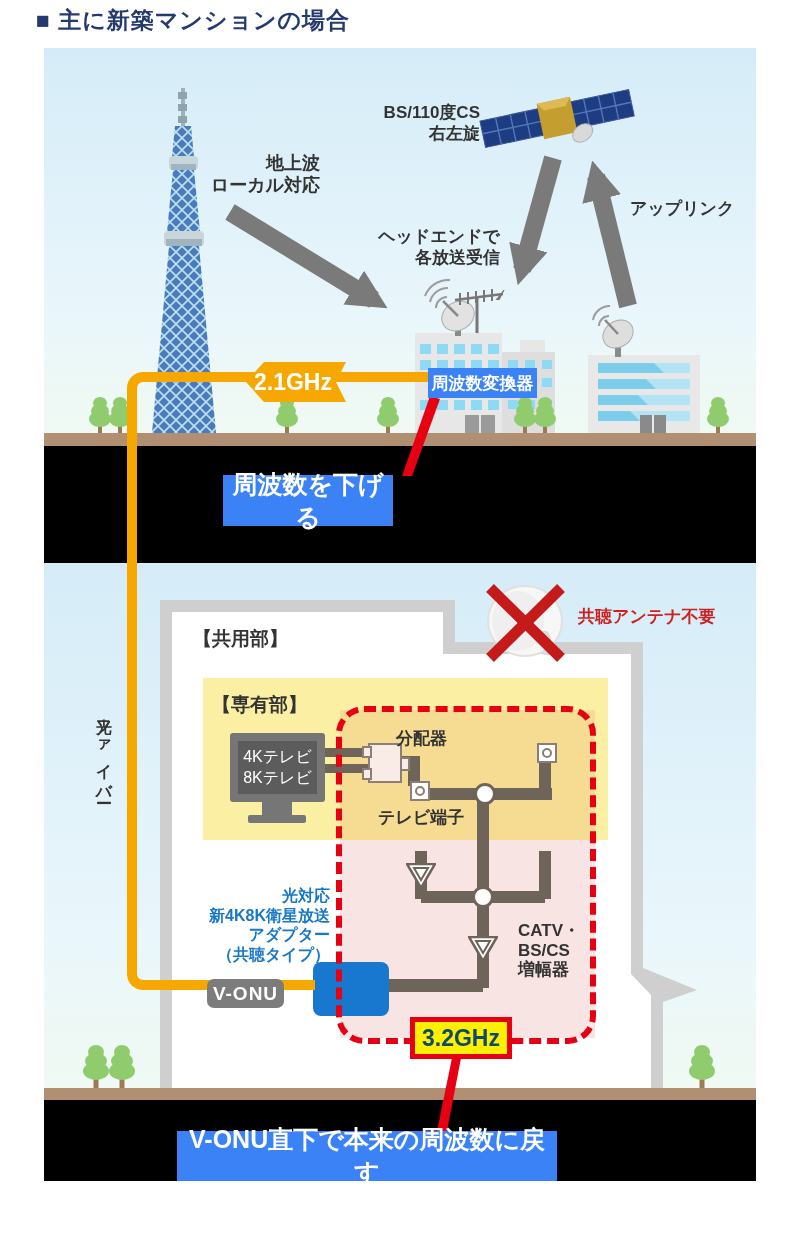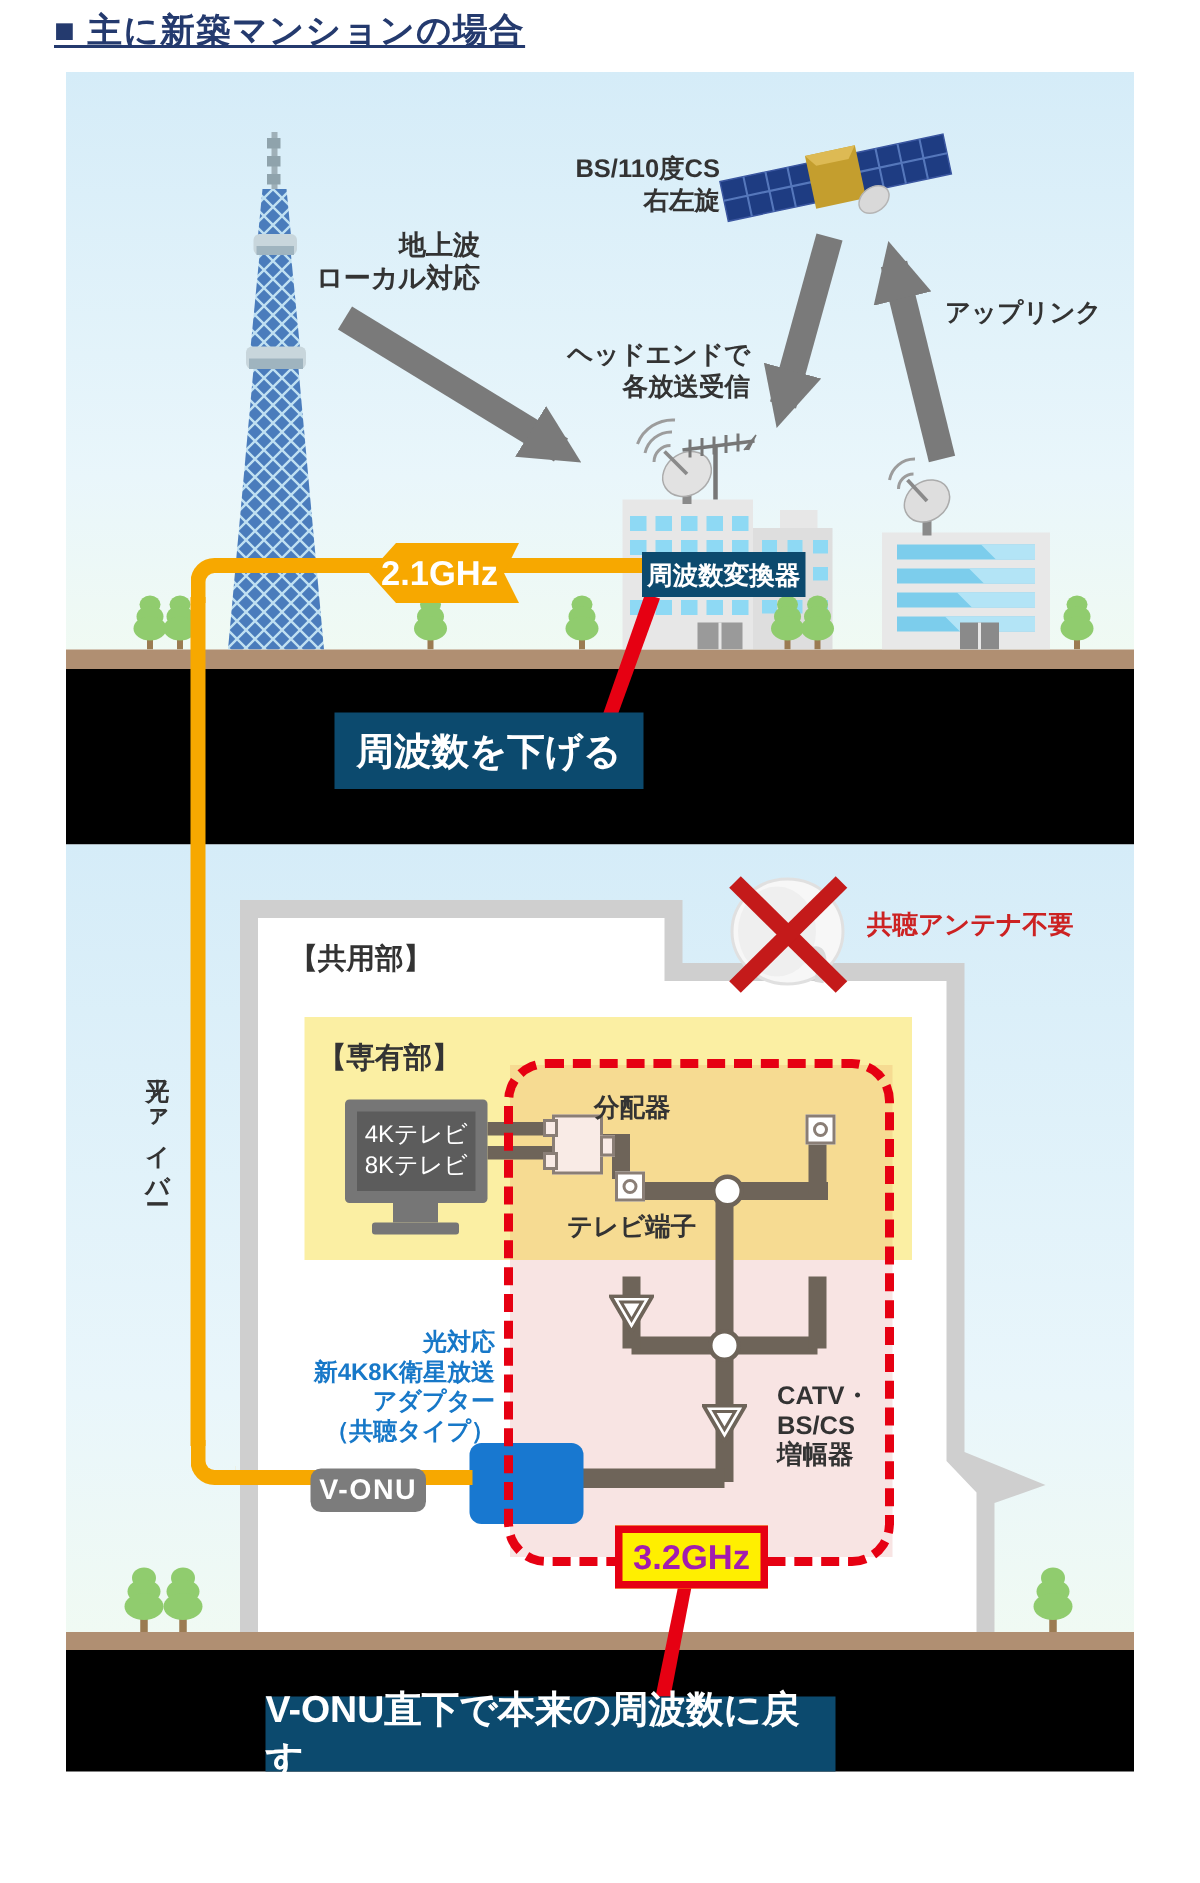--- a/index.html
+++ b/index.html
@@ -1,36 +1,36 @@
 <!DOCTYPE html>
 <html><head>
 <meta charset="utf-8">
 <style>
   html,body{margin:0;padding:0;background:#fff;}
   #stage{position:relative;width:800px;height:1255px;background:#fff;overflow:hidden;
          font-family:"Liberation Sans","DejaVu Sans",sans-serif;}
   .abs{position:absolute;}
   .jp{color:#333;font-weight:700;}
-  #header-title{left:36px;top:5px;font-size:23px;font-weight:700;color:#243A6E;letter-spacing:1px;text-decoration:underline;}
+  #header-title{left:36px;top:5px;font-size:23px;font-weight:700;color:#243A6E;letter-spacing:1px;}
   .sky{left:44px;width:712px;background:linear-gradient(180deg,#D5ECF8 0%,#E9F6FB 70%,#F0FAF3 100%);}
   .ground{left:44px;width:712px;height:13px;background:#B08F72;}
   .blackband{left:44px;width:712px;background:#000;}
   
   .ocable{background:#F7A800;z-index:30;}
   .ocorner{z-index:30;width:20px;height:20px;border-color:#F7A800;border-style:solid;}
   
   .cable{background:#6E6459;}
   .junction{width:16px;height:16px;border:3px solid #6E6459;border-radius:50%;background:#fff;}
   .outlet{width:16px;height:16px;border:2px solid #8A7E76;background:#fff;}
   .outlet .dot{position:absolute;left:3px;top:3px;width:6px;height:6px;border:2px solid #8A7E76;border-radius:50%;background:#fff;}
-  .redbox{background:#0c4a6e;color:#fff;font-weight:700;display:flex;align-items:center;justify-content:center;z-index:40;}
+  .redbox{background:#3b82f6;color:#fff;font-weight:700;display:flex;align-items:center;justify-content:center;z-index:40;text-align:center;}
   .label2{text-align:right;line-height:1.22;}
   #dash-border{border:6px dashed #E60012;border-radius:28px;z-index:24;}
   #badge21-text{color:#fff;font-weight:700;font-size:23px;text-align:left;line-height:40px;z-index:32;}
-  #badge32{background:#FFEF00;border:5px solid #E60012;box-sizing:border-box;color:#a21caf;
+  #badge32{background:#FFEF00;border:5px solid #E60012;box-sizing:border-box;color:#0c4a6e;
            font-weight:700;font-size:23px;display:flex;align-items:center;justify-content:center;z-index:41;}
   #adapter-label{text-align:right;color:#1778C8;font-weight:700;font-size:16px;line-height:1.22;}
   #fiber-label{writing-mode:vertical-rl;font-size:16px;letter-spacing:3px;}
   #vonu-box{background:#7C7C7C;color:#fff;font-weight:700;font-size:19px;border-radius:7px;
             display:flex;align-items:center;justify-content:center;letter-spacing:1px;z-index:31;}
   #bluebox{background:#1878D0;border-radius:8px;z-index:23;}
   #tv-frame{background:#767676;border-radius:3px;z-index:22;}
   #tv-screen{position:absolute;left:8px;top:8px;width:79px;height:53px;background:#5C5C5C;color:#fff;
              font-weight:400;font-size:16px;text-align:center;line-height:1.3;padding-top:6px;box-sizing:border-box;}
   .devbox{background:#F9EBE6;border:2px solid #8A7E76;}
@@ -272,21 +272,21 @@
 
   <div id="vonu-box" class="abs" style="left:207px;top:979px;width:77px;height:29px;">V-ONU</div>
 
   <div id="badge32" class="abs" style="left:410px;top:1017px;width:102px;height:42px;">3.2GHz</div>
 
   <div class="redbox abs" style="left:428px;top:368px;width:109px;height:30px;font-size:17px;">周波数変換器</div>
 
   <svg class="abs" style="left:396px;top:396px;z-index:39;" width="48" height="80" viewBox="0 0 48 80">
     <polygon points="34,0 44,3 16,80 6,80" fill="#E60012"></polygon>
   </svg>
-  <div class="redbox abs" style="left:223px;top:475px;width:206px;height:51px;font-size:25px;">周波数を下げる</div>
+  <div class="redbox abs" style="left:223px;top:475px;width:170px;height:51px;font-size:25px;">周波数を下げる</div>
 
   <svg class="abs" style="left:428px;top:1058px;z-index:39;" width="40" height="74" viewBox="0 0 40 74">
     <polygon points="24,0 33,0 19,73 9,73" fill="#E60012"></polygon>
   </svg>
   <div class="redbox abs" style="left:177px;top:1131px;width:380px;height:50px;font-size:25px;">V-ONU直下で本来の周波数に戻す</div>
 
   <div class="abs jp label2" style="left:205px;top:153px;width:115px;font-size:18px;">
     <div>地上波</div>
     <div>ローカル対応</div>
   </div>

